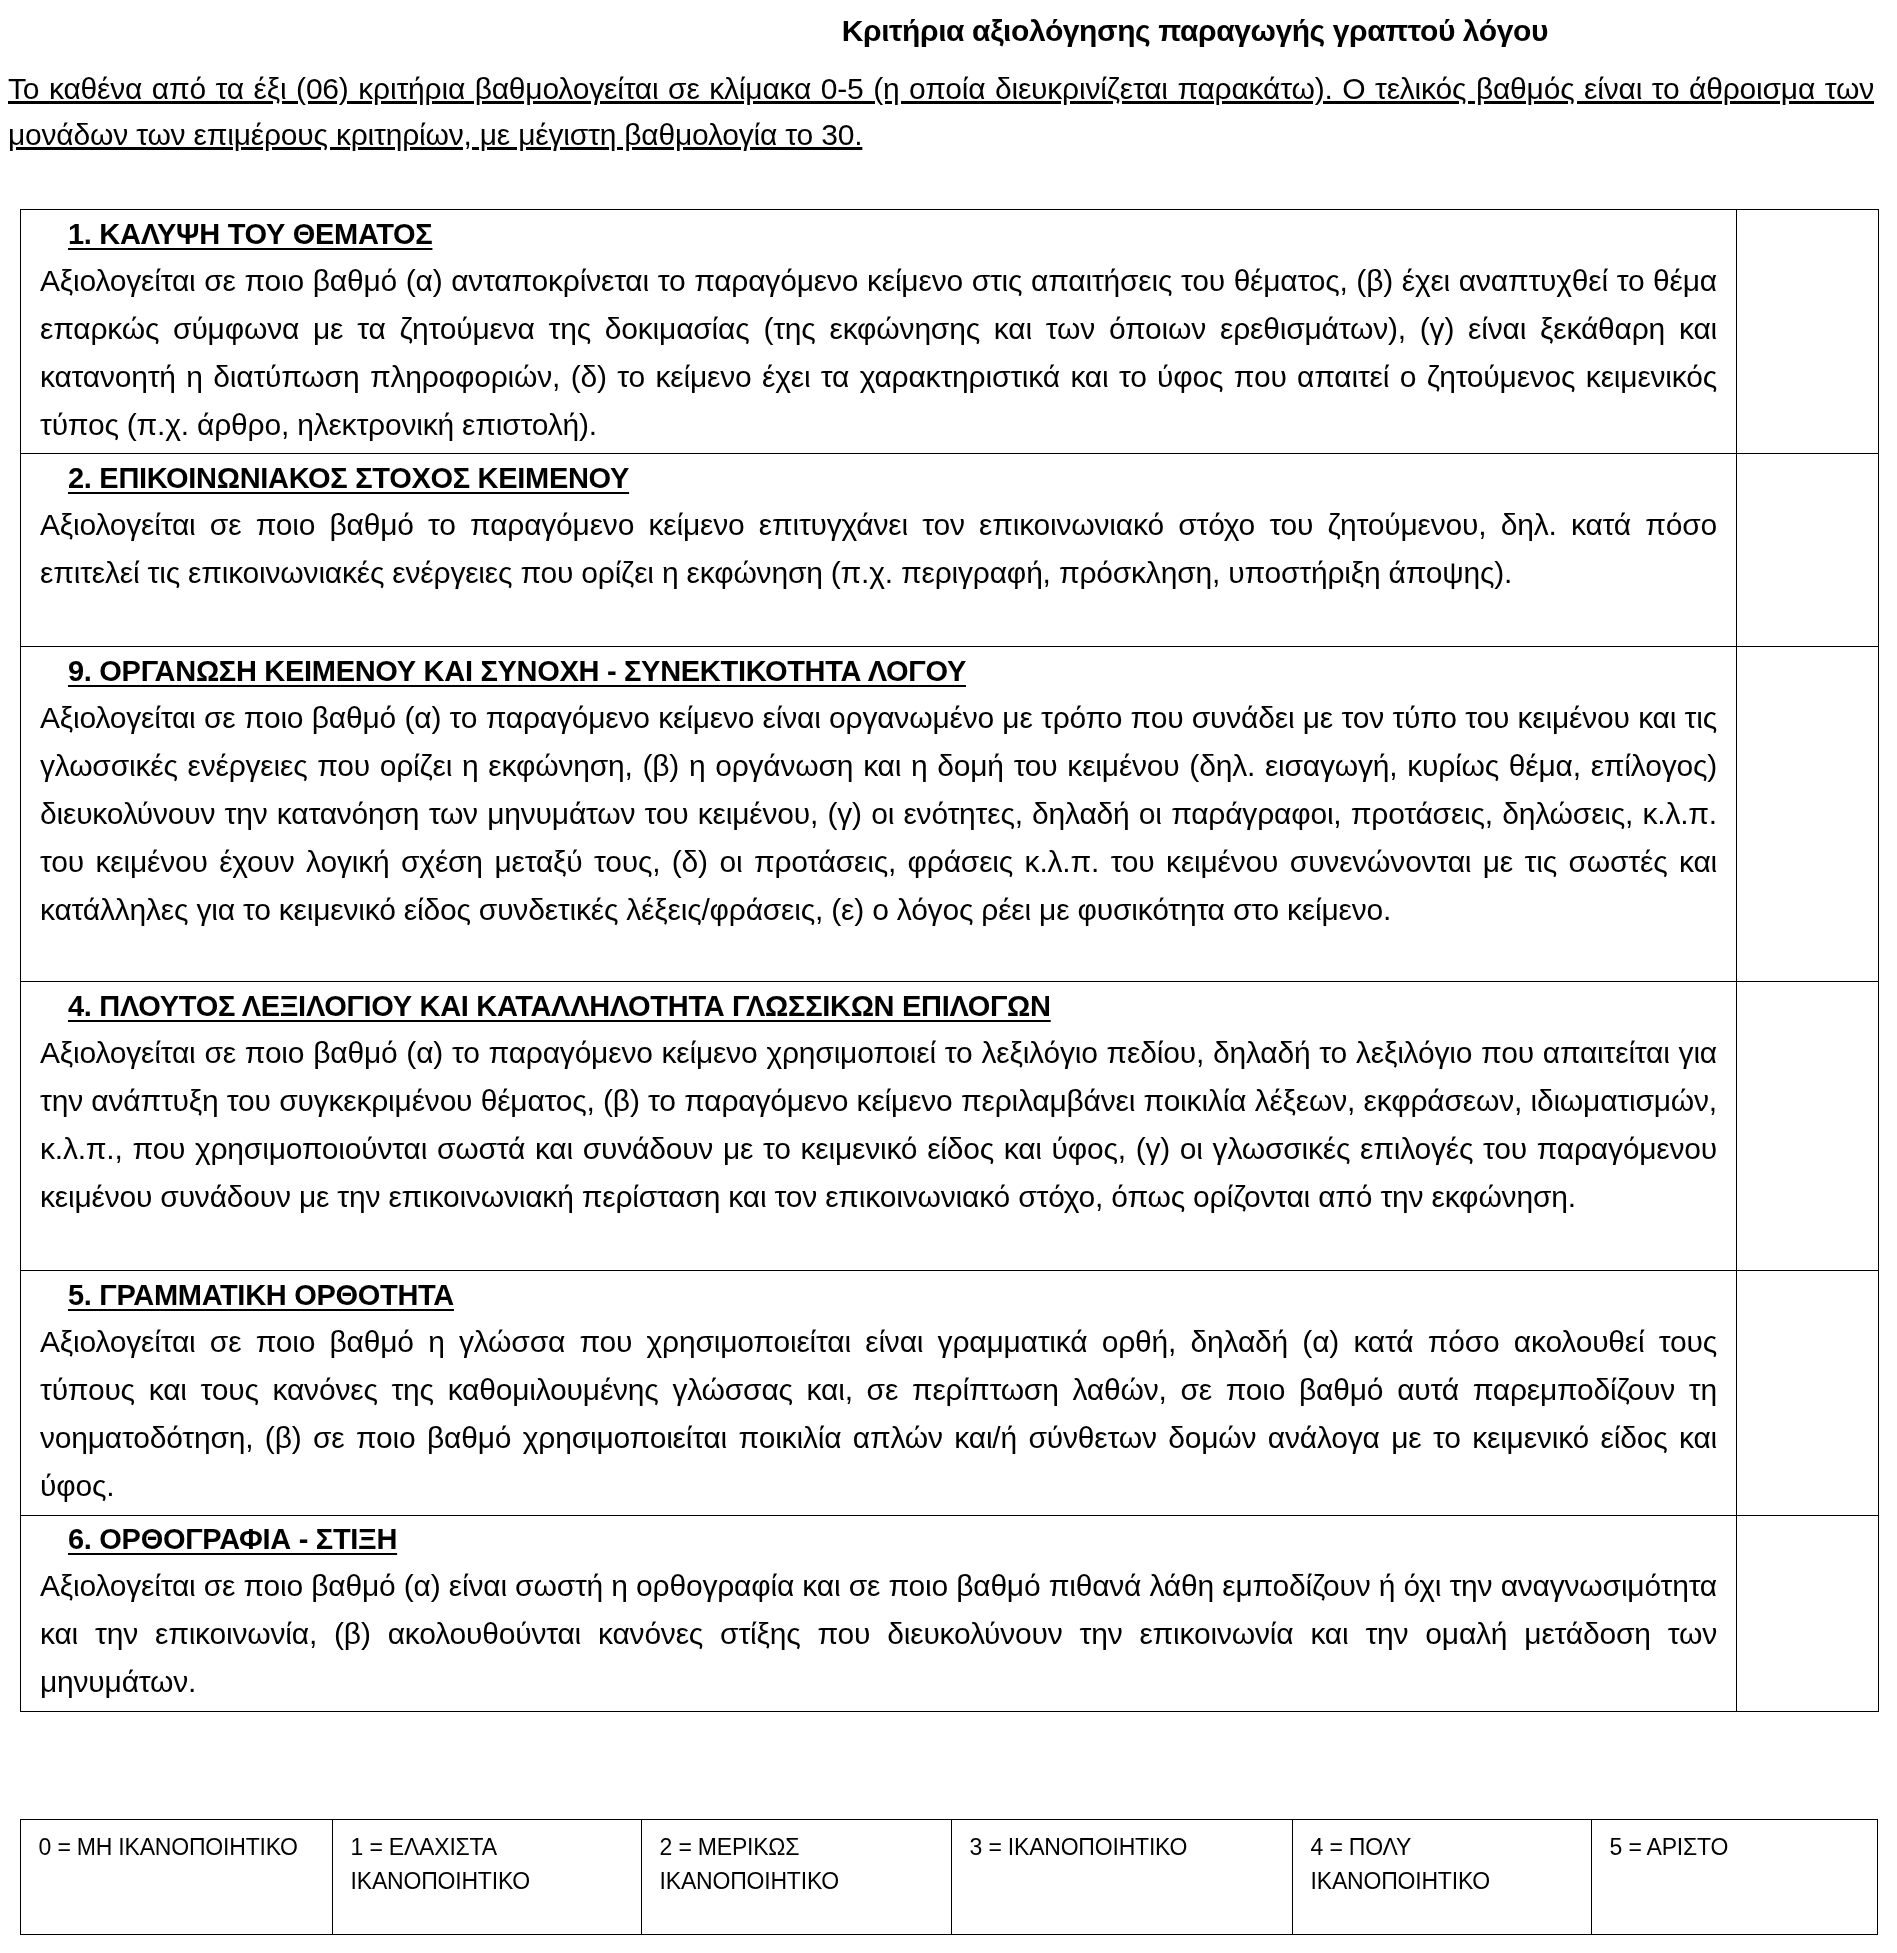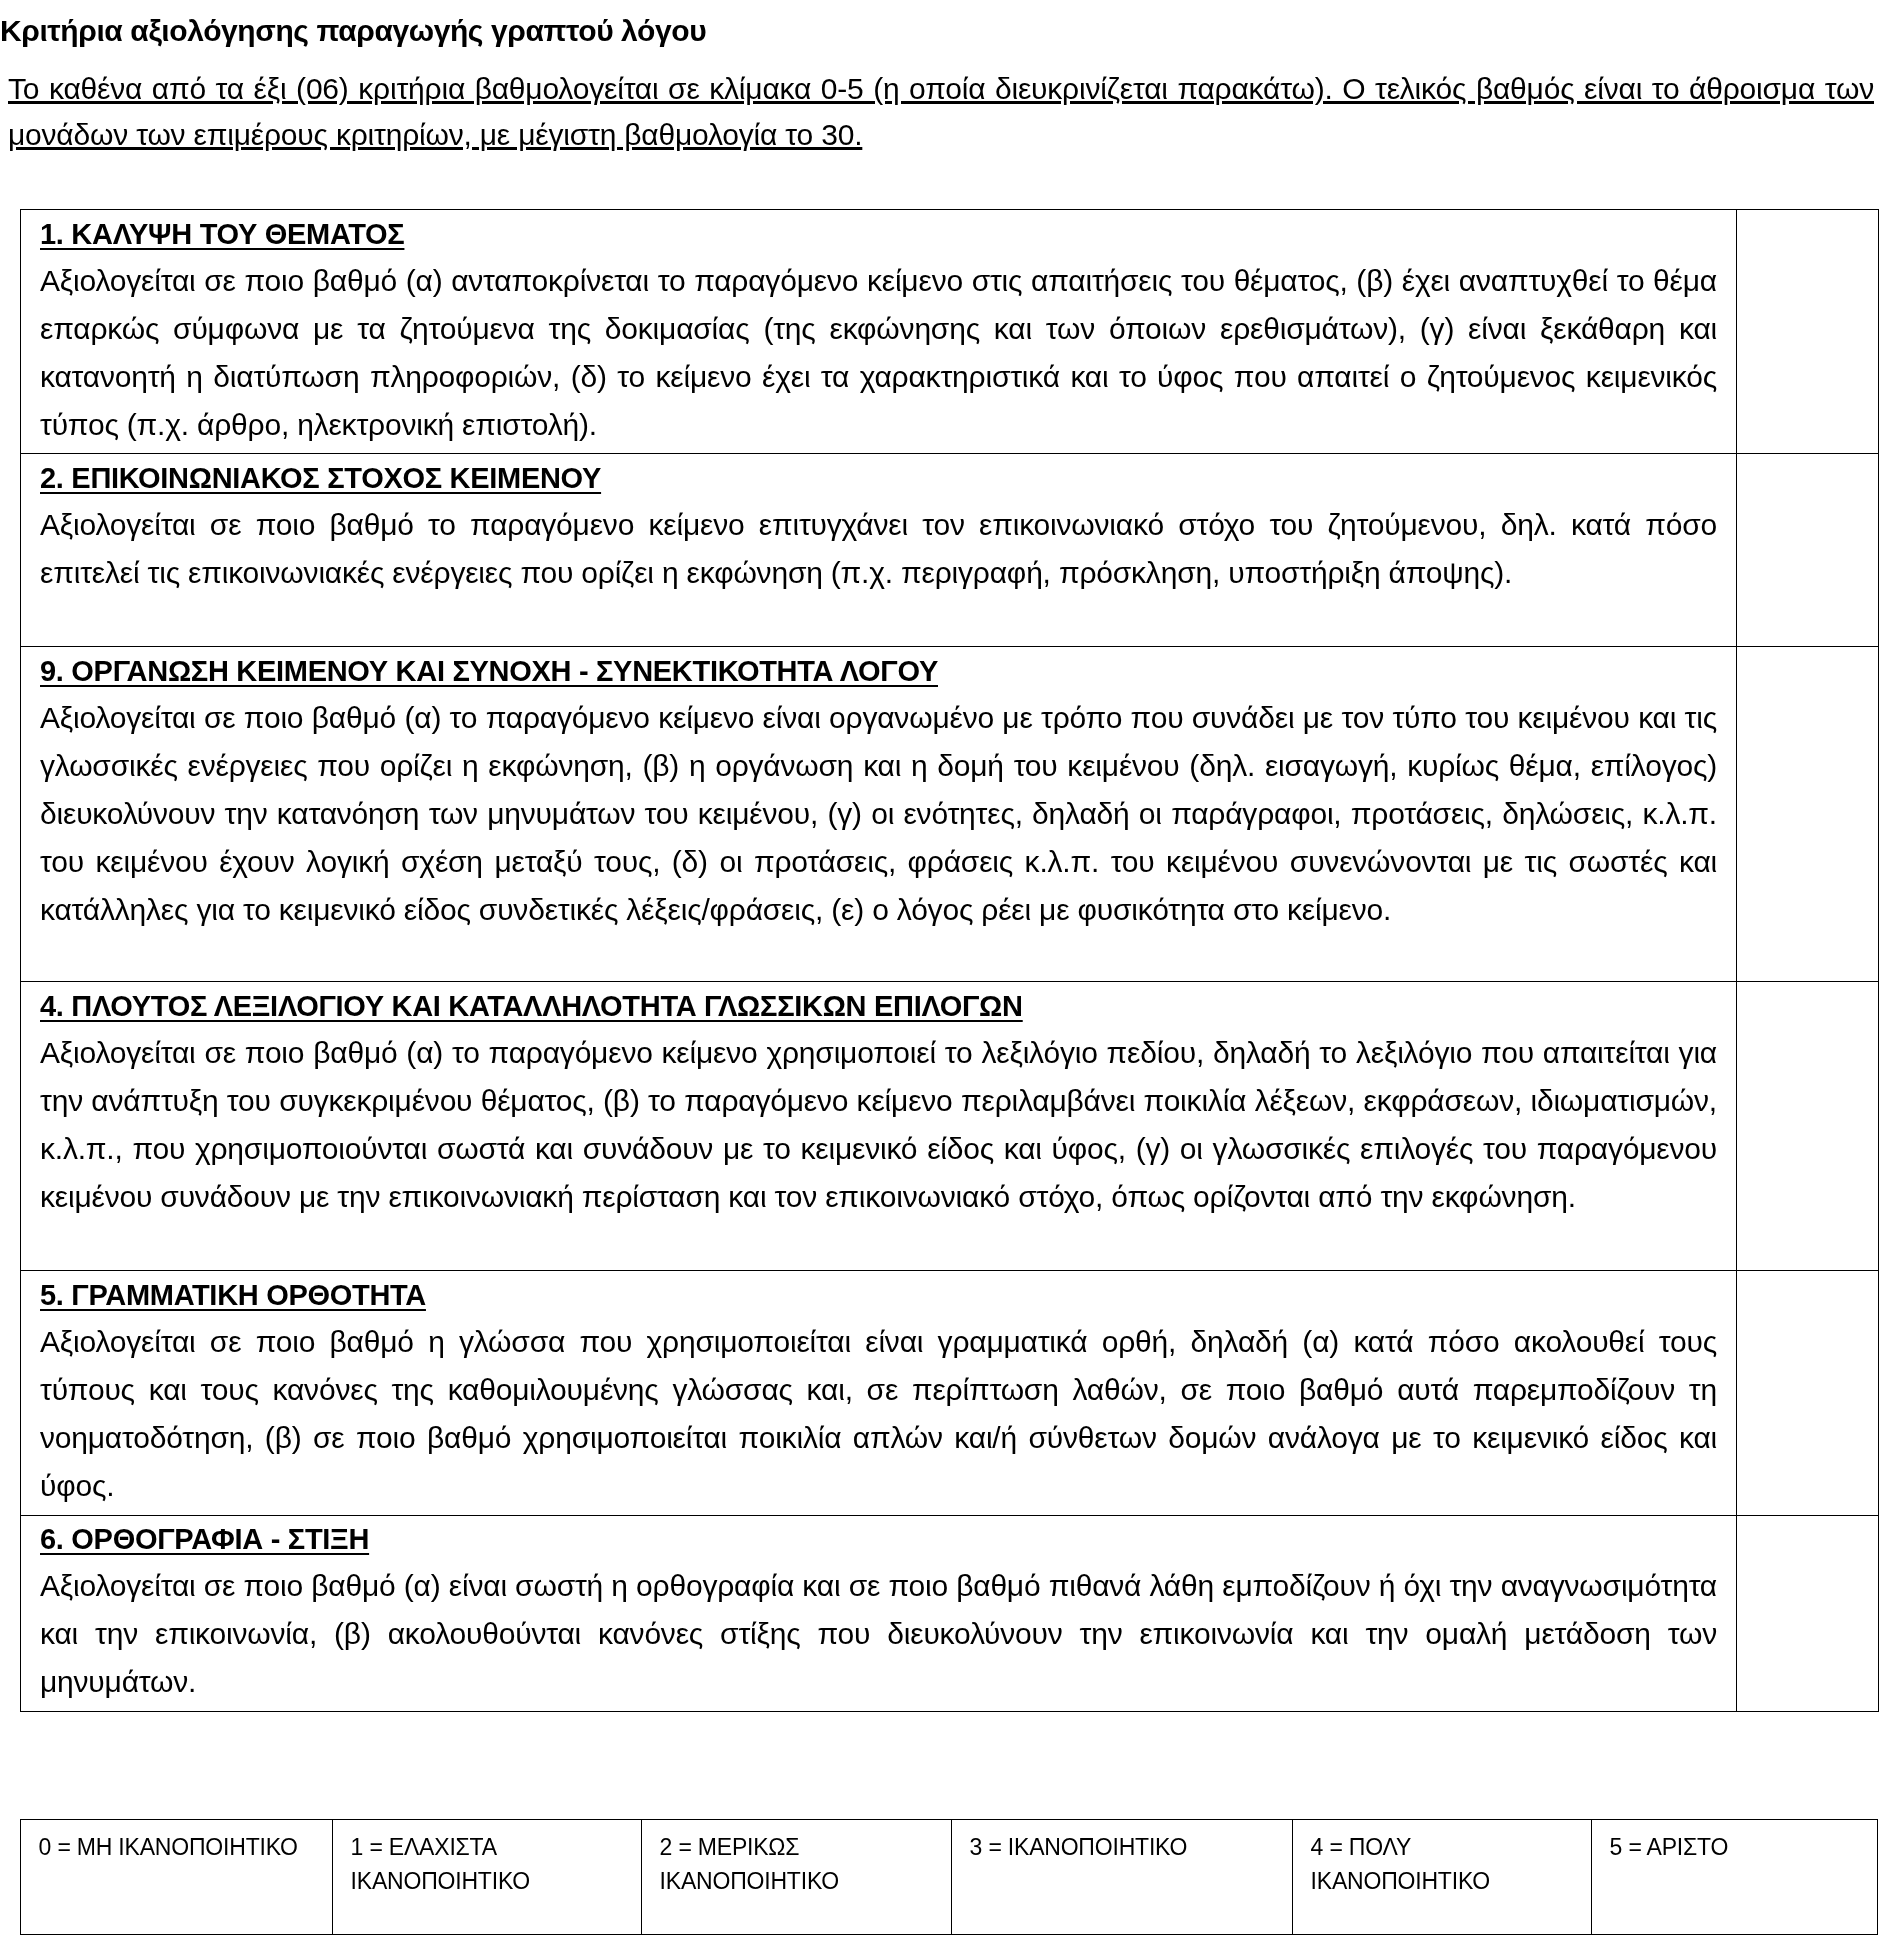--- a/index.html
+++ b/index.html
@@ -2,21 +2,21 @@
 <html style="font-size:13px"><head>
 <meta charset="utf-8">
 <style>
   html, body { margin: 0; padding: 0; background: #ffffff; }
   body {
     width: 1898px; height: 1954px; position: relative; overflow: hidden;
     font-family: "Liberation Sans", sans-serif; color: #000000;
   }
   .title {
     position: absolute; top: 14.4px; left: 0; width: 1548px;
-    text-align: left; font-weight: bold; font-size: 30px; letter-spacing: -0.4px;
+    text-align: right; font-weight: bold; font-size: 30px; letter-spacing: -0.4px;
   }
   .intro {
     position: absolute; top: 66px; left: 8px; width: 1866px;
     font-size: 30px; line-height: 46px; text-align: justify; letter-spacing: -0.2px; text-decoration: underline;
   }
   table.criteria {
     position: absolute; top: 209px; left: 20px; width: 1858px;
     border-collapse: collapse; table-layout: fixed;
   }
   table.criteria td, table.criteria th {
@@ -27,20 +27,21 @@
   .hdr-cell {
     height: 47px; font-weight: bold; font-size: 29px; text-align: left;
     padding: 6.4px 19px 0 19px !important; box-sizing: border-box;
   }
   .hdr-score { text-align: right; padding-right: 32px !important; }
   .crit-cell { padding: 1.6px 19px 4.8px 19px !important; box-sizing: border-box; }
   .crit-title {
     font-weight: bold; font-size: 29px; line-height: 45px;
     text-decoration: underline; text-decoration-thickness: 2.4px; text-underline-offset: 4px;
     letter-spacing: -0.3px;
+    margin-left: 28px;
   }
   .crit-desc {
     font-size: 30px; line-height: 48px; text-align: justify; letter-spacing: -0.2px;
   }
   .score-cell { }
   tr.r1 td { height: 241px; }
   tr.r2 td { height: 192px; }
   tr.r3 td { height: 334px; }
   tr.r4 td { height: 288px; }
   tr.r5 td { height: 241px; }

